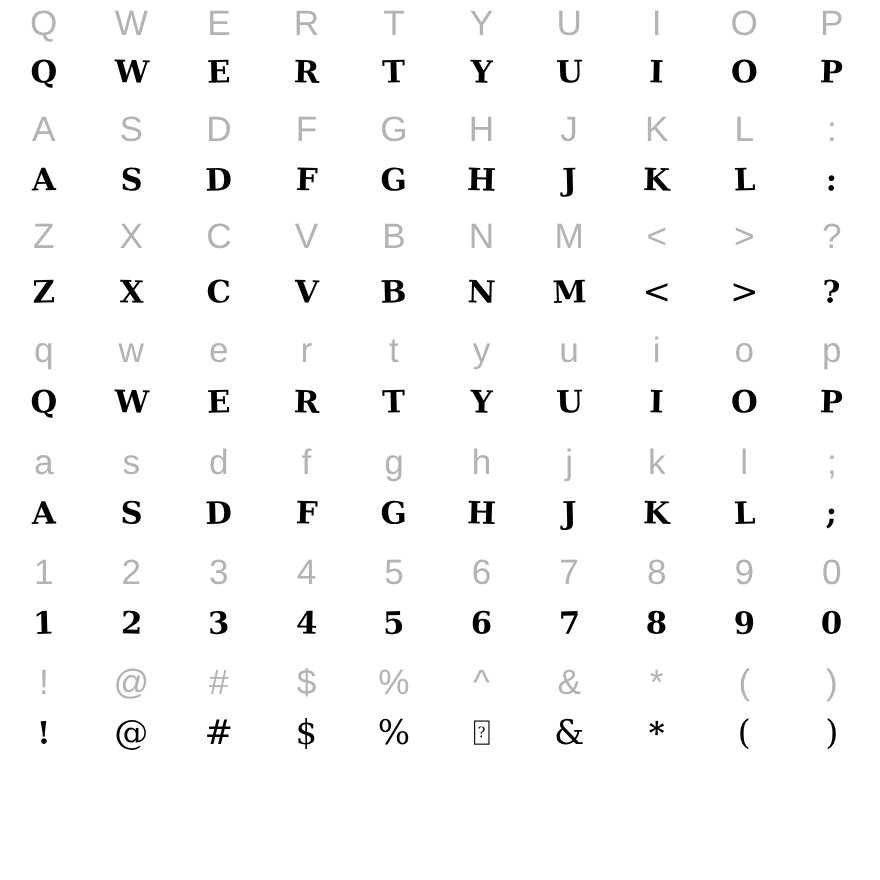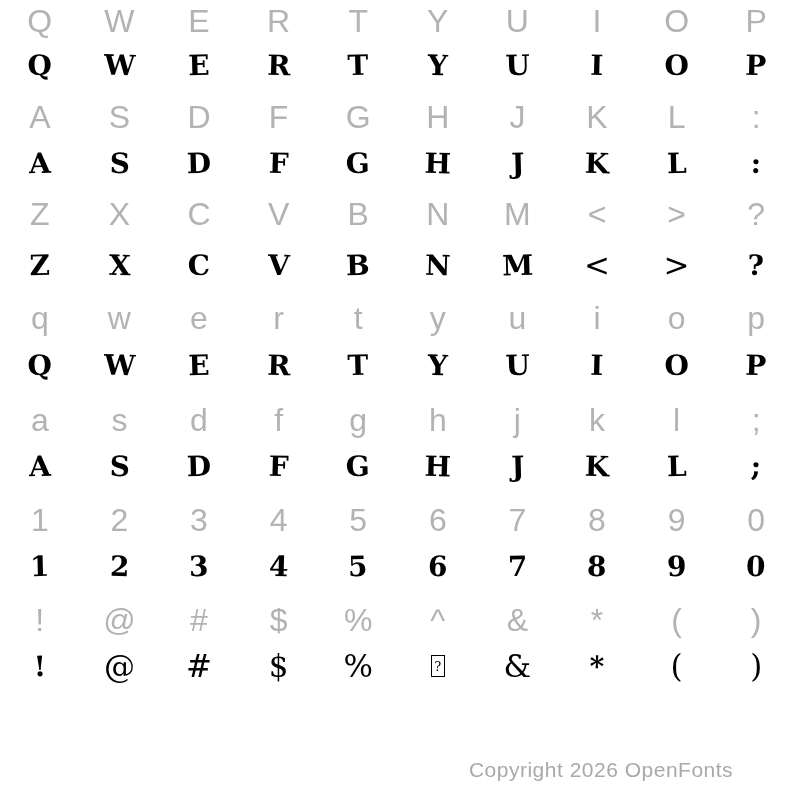--- a/index.html
+++ b/index.html
@@ -245,14 +245,13 @@
         <span class="cell glyph-serif">#</span>
         <span class="cell glyph-serif">$</span>
         <span class="cell glyph-serif">%</span>
         <span class="cell"><span class="notdef">?</span></span>
         <span class="cell glyph-serif">&amp;</span>
         <span class="cell glyph-brush">*</span>
         <span class="cell glyph-serif">(</span>
         <span class="cell glyph-serif">)</span>
       </div>
     </div>
-  <div class="footer" style="color: rgb(169, 169, 169);">Copyright 2026 OpenFonts</div>
 </div>
 
 </body></html>

